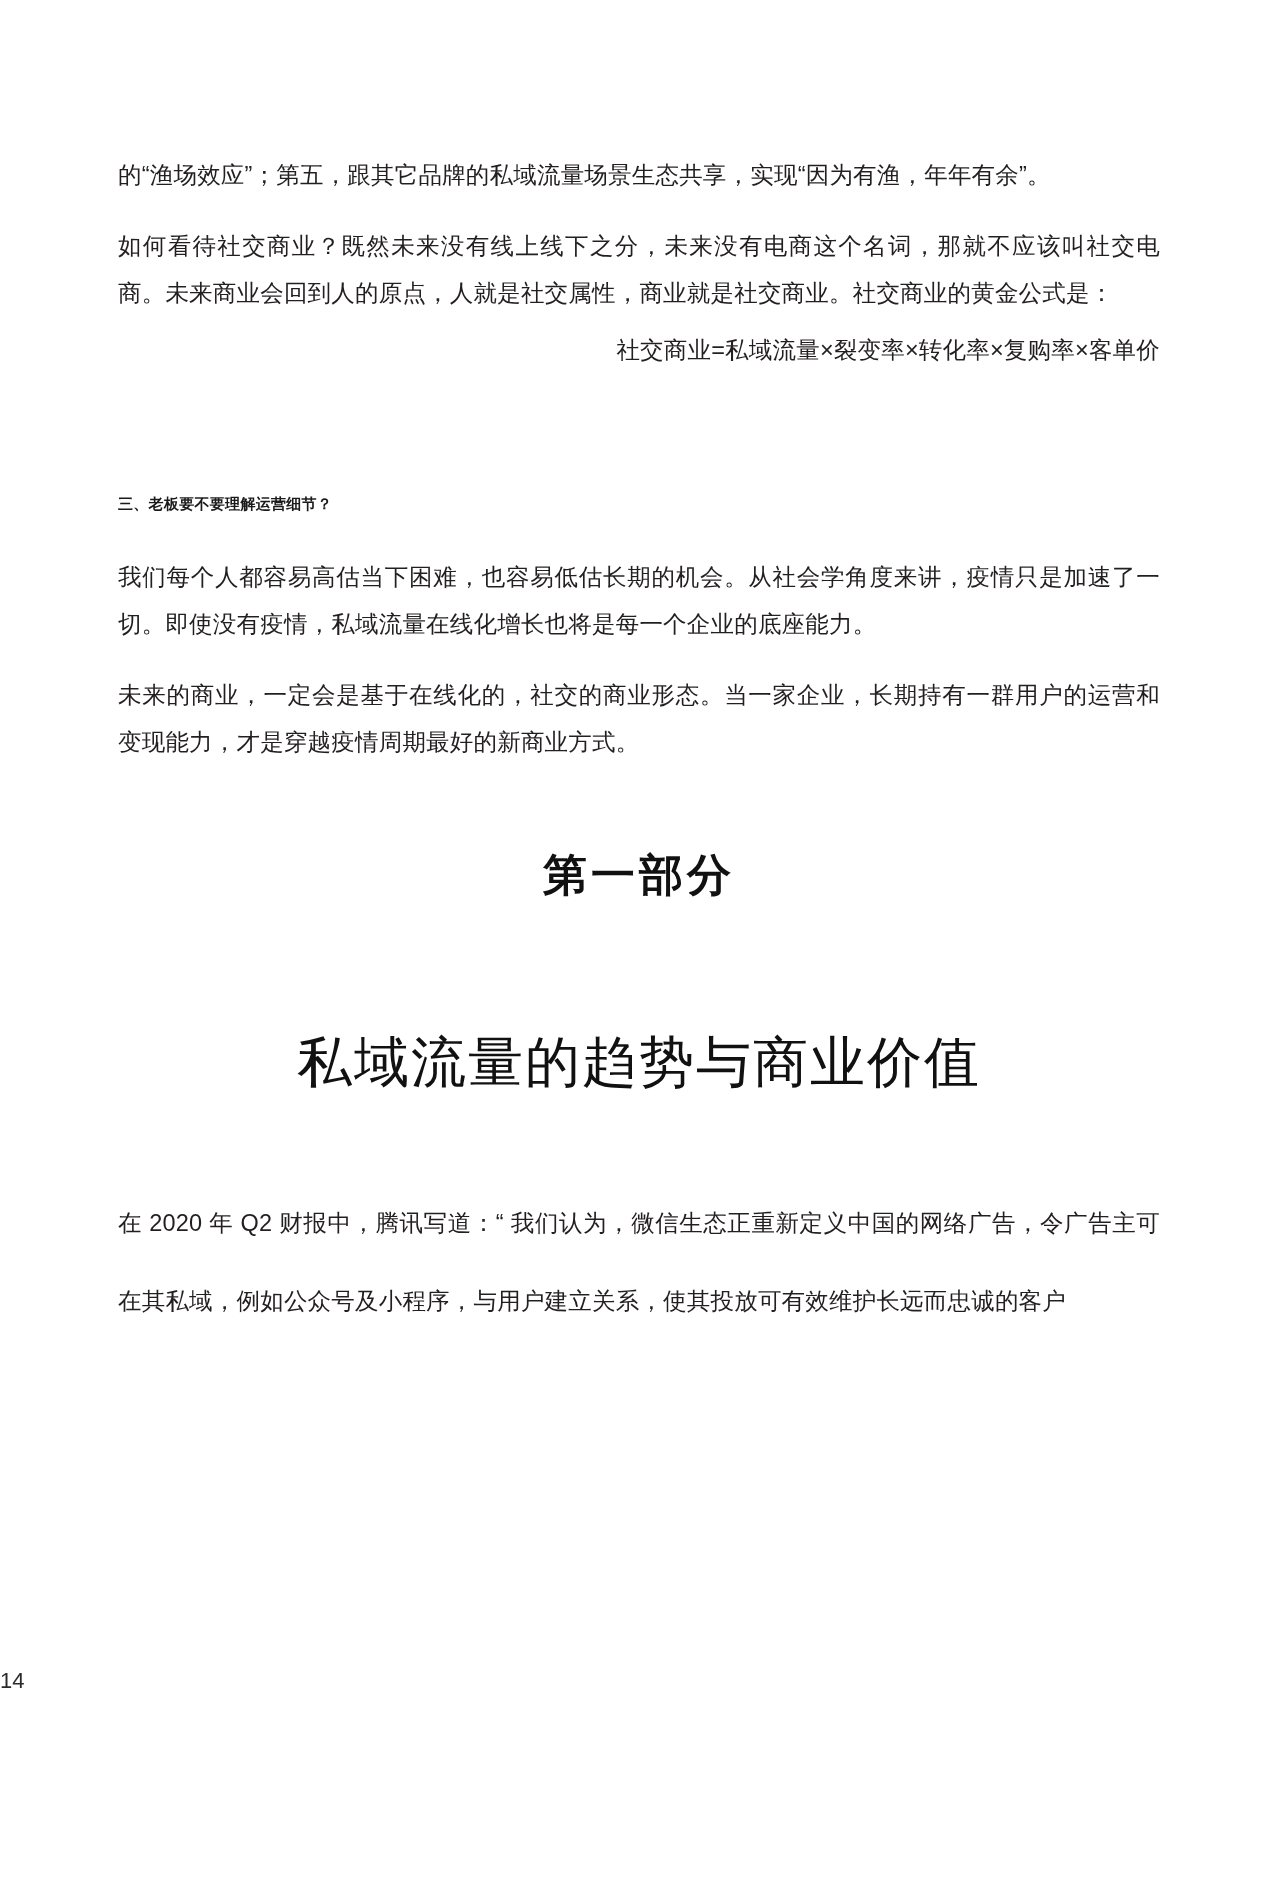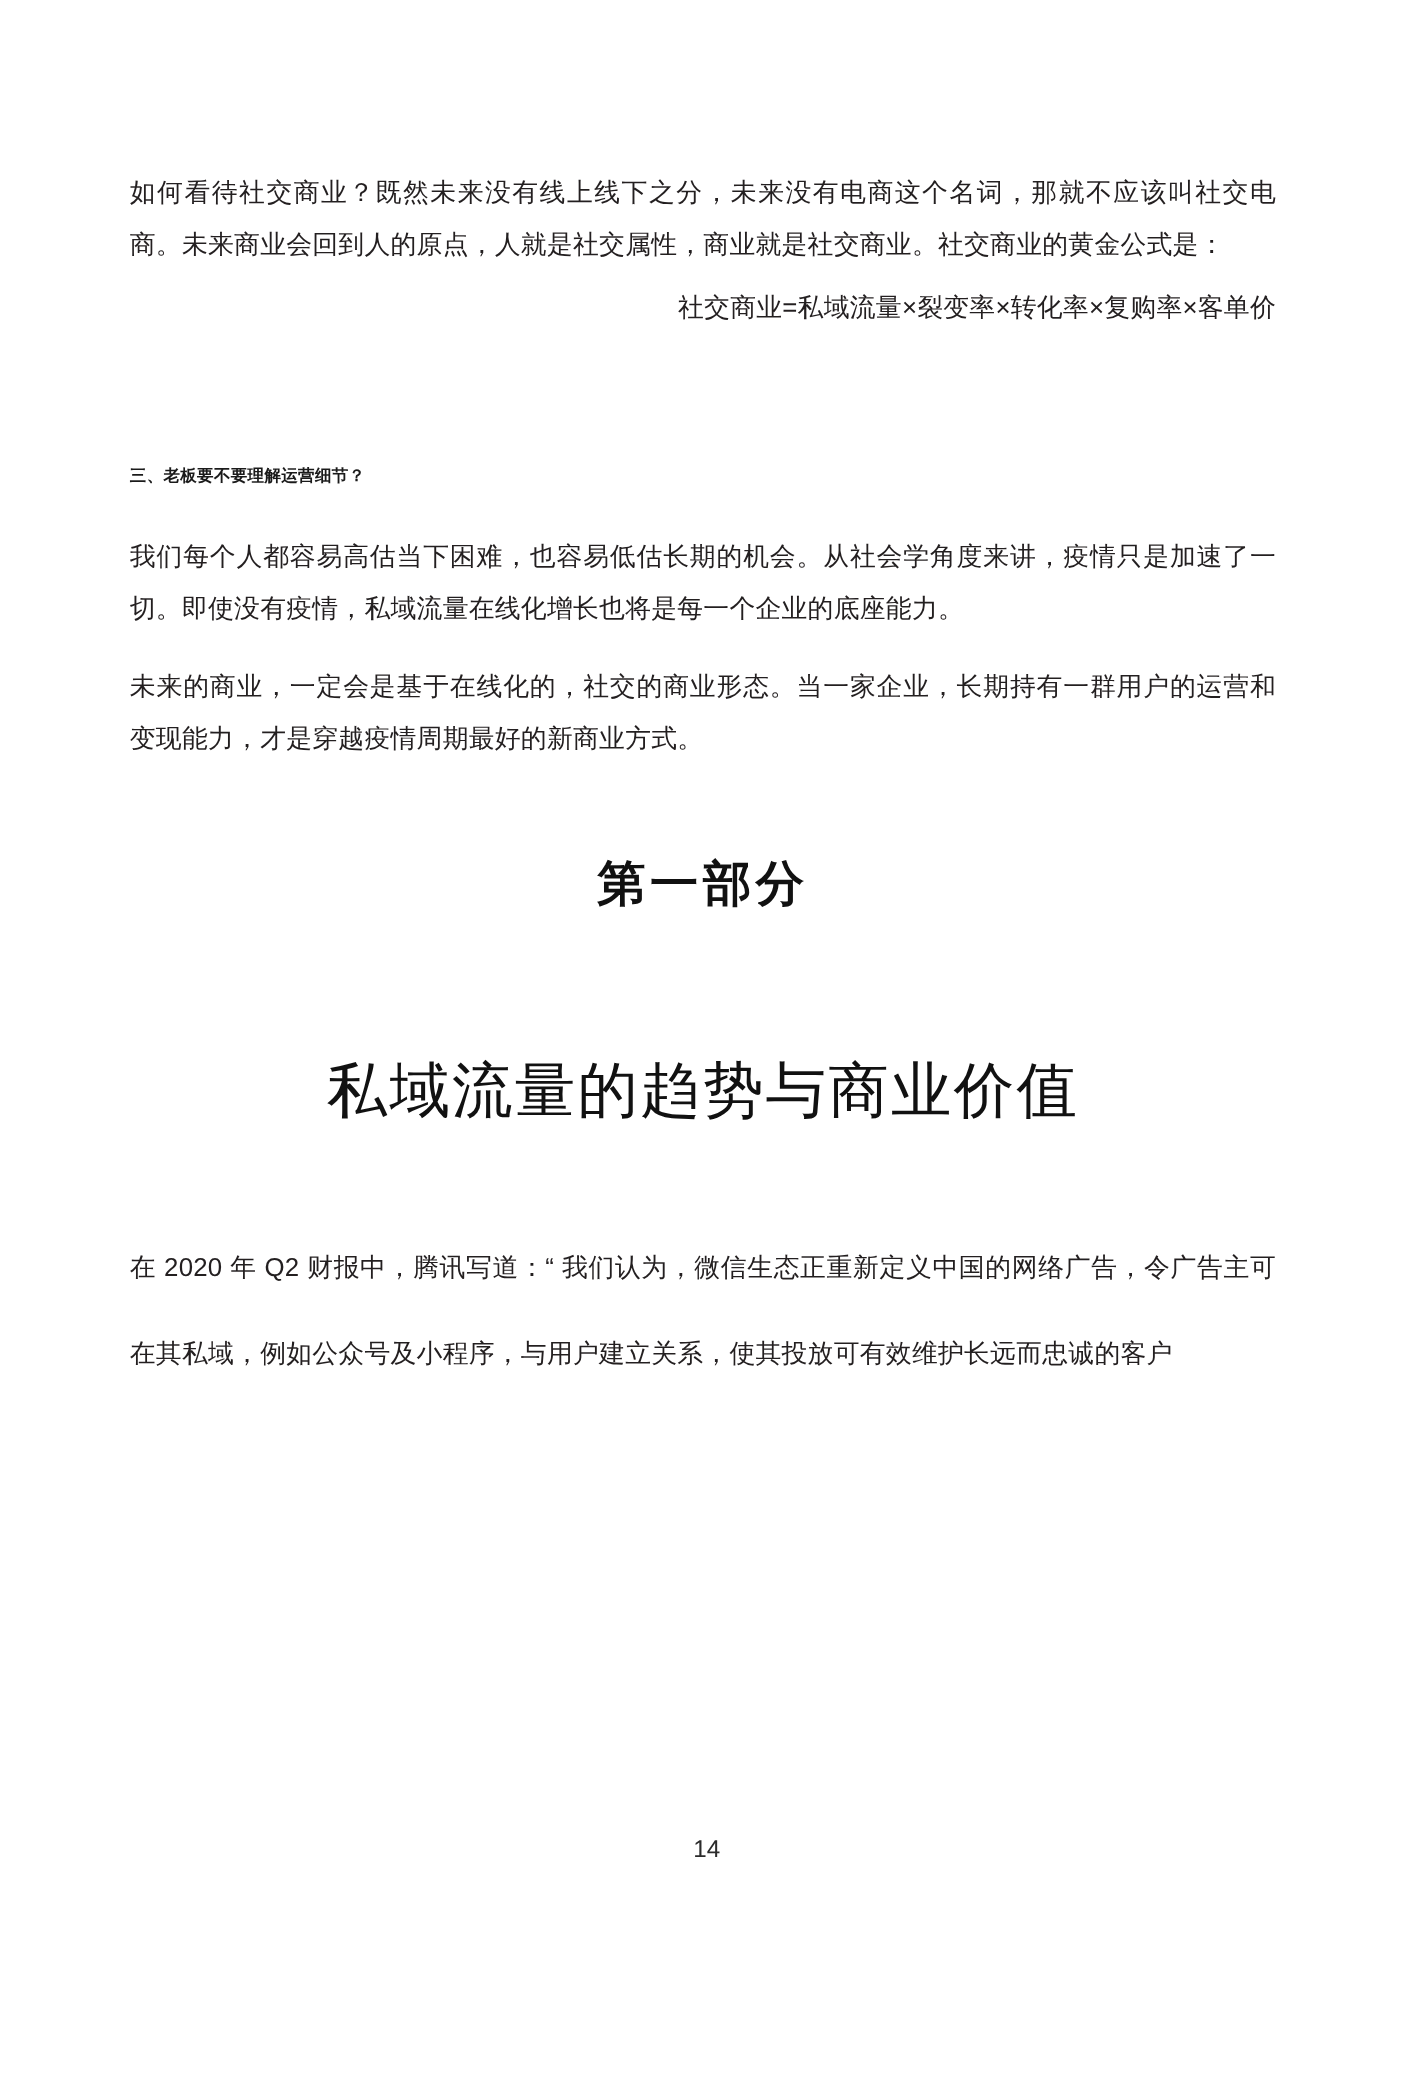--- a/index.html
+++ b/index.html
@@ -85,33 +85,33 @@
     text-align: justify;
     text-justify: inter-ideograph;
     margin: 0;
     letter-spacing: 0.2px;
   }
   .page-number {
     position: absolute;
     left: 0;
     right: 0;
     top: 1668px;
-    text-align: center;
     font-size: 22px;
     color: #2b2b2b;
     font-family: "Liberation Sans", "DejaVu Sans", sans-serif;
   }
 </style>
 </head>
 <body>
 
 <div class="page">
 
   <div class="content">
 
+    <p class="para">的“渔场效应”；第五，跟其它品牌的私域流量场景生态共享，实现“因为有渔，年年有余”。</p>
 
     <p class="para tight">如何看待社交商业？既然未来没有线上线下之分，未来没有电商这个名词，那就不应该叫社交电商。未来商业会回到人的原点，人就是社交属性，商业就是社交商业。社交商业的黄金公式是：</p>
 
     <p class="para no-justify">社交商业=私域流量×裂变率×转化率×复购率×客单价</p>
 
     <div class="spacer-lg"></div>
 
     <h2 class="section-heading">三、老板要不要理解运营细节？</h2>
 
     <div class="spacer-sm"></div>

